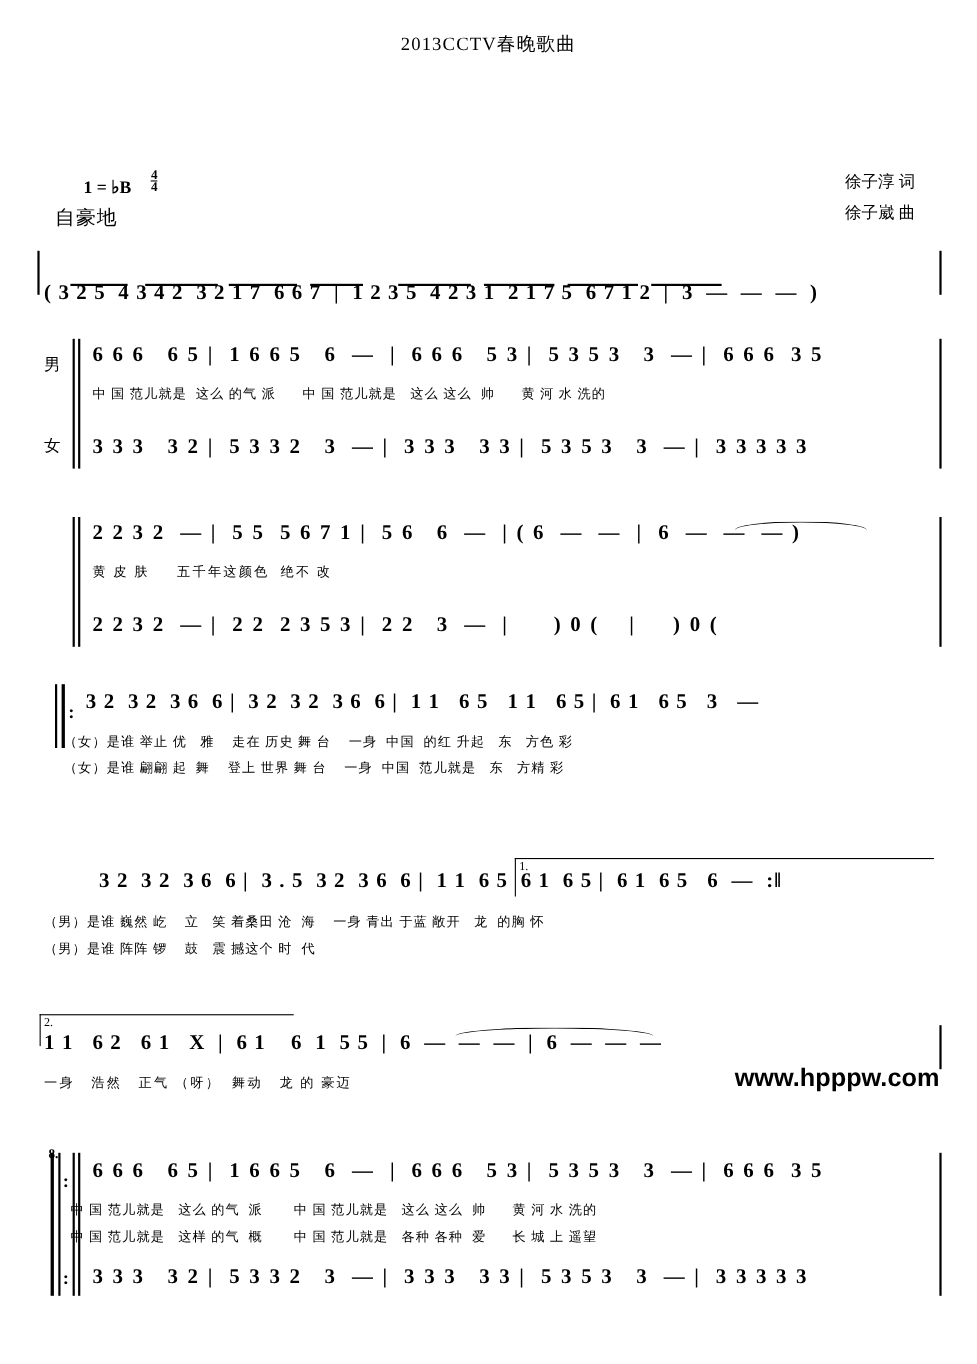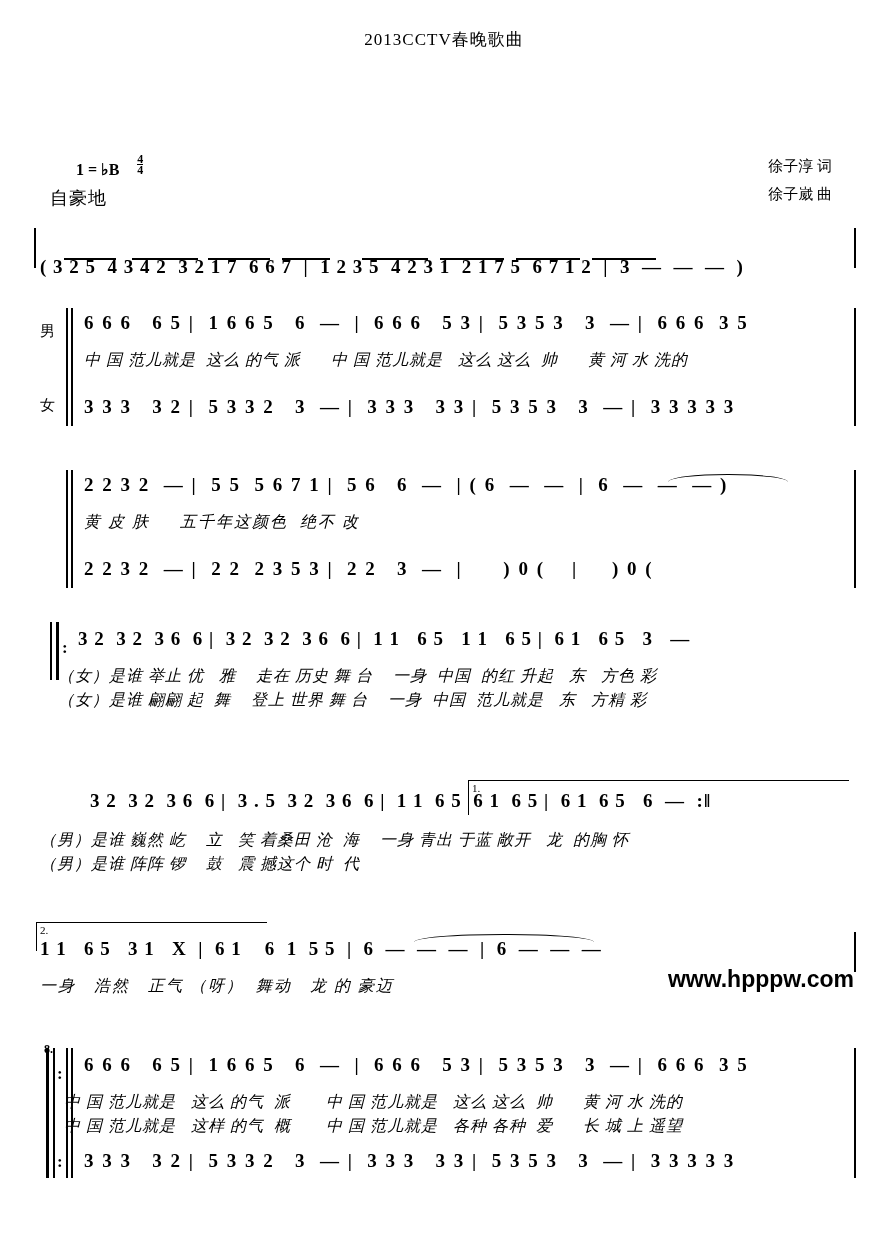--- a/index.html
+++ b/index.html
@@ -39,21 +39,21 @@
     position:absolute;top:186px;left:50px;font-size:18px;letter-spacing:1px;
   }
 
   
   .row{position:absolute;left:0;width:888px;}
   .notes{
     font-family:"Liberation Serif", serif;
     font-size:19px;font-weight:bold;white-space:pre;letter-spacing:0px;
   }
   .lyr{
-    font-size:16px;white-space:pre;letter-spacing:0px;font-style:italic;
+    font-size:12px;white-space:pre;letter-spacing:0px;
   }
   .part{font-size:15px;position:absolute;}
 
   
   .vline{position:absolute;width:1.6px;background:#000;}
   .hline{position:absolute;height:1.5px;background:#000;}
   .repeatdots{position:absolute;font-size:17px;line-height:8px;font-weight:bold;}
 
   .ending{position:absolute;font-size:11px;}
   .endbox{position:absolute;border-left:1.5px solid #000;border-top:1.5px solid #000;}
@@ -138,21 +138,21 @@
     <div class="notes" style="position:absolute;left:90px;top:0;letter-spacing:1px;">3 2  3 2  3 6  6 |  3 . 5  3 2  3 6  6 |  1 1  6 5  6 1  6 5 |  6 1  6 5   6  —  :‖</div>
     <div class="lyr" style="position:absolute;left:40px;top:40px;letter-spacing:1px;">（男）是谁 巍然 屹    立   笑 着桑田 沧  海    一身 青出 于蓝 敞开   龙  的胸 怀</div>
     <div class="lyr" style="position:absolute;left:40px;top:64px;letter-spacing:1px;">（男）是谁 阵阵 锣    鼓   震 撼这个 时  代</div>
   </div>
   <div class="endbox" style="left:468px;top:780px;width:380px;height:34px;border-right:0;"></div>
   <div class="ending" style="left:472px;top:782px;">1.</div>
 
   <div class="endbox" style="left:36px;top:922px;width:230px;height:28px;border-right:0;"></div>
   <div class="ending" style="left:40px;top:924px;">2.</div>
   <div class="row" style="top:938px;">
-    <div class="notes" style="position:absolute;left:40px;top:0;letter-spacing:1px;">1 1   6 5   3 1   X  |  6 1    6  1  5 5  |  6  —  —  —  |  6  —  —  —</div>
+    <div class="notes" style="position:absolute;left:40px;top:0;letter-spacing:1px;">1 1   6 2   6 1   X  |  6 1    6  1  5 5  |  6  —  —  —  |  6  —  —  —</div>
     <div class="lyr" style="position:absolute;left:40px;top:38px;letter-spacing:2px;">一身   浩然   正气 （呀）  舞动   龙 的 豪迈</div>
   </div>
   <div class="slur" style="left:414px;top:934px;width:180px;"></div>
   <div class="vline" style="left:854px;top:932px;height:40px;"></div>
 
   <div class="vline" style="left:46px;top:1048px;height:130px;width:3px;"></div>
   <div class="vline" style="left:53px;top:1048px;height:130px;"></div>
   <div class="repeatdots" style="left:57px;top:1070px;">:</div>
   <div class="repeatdots" style="left:57px;top:1158px;">:</div>
   <div class="ending" style="left:44px;top:1042px;font-size:12px;font-weight:bold;">8.</div>

